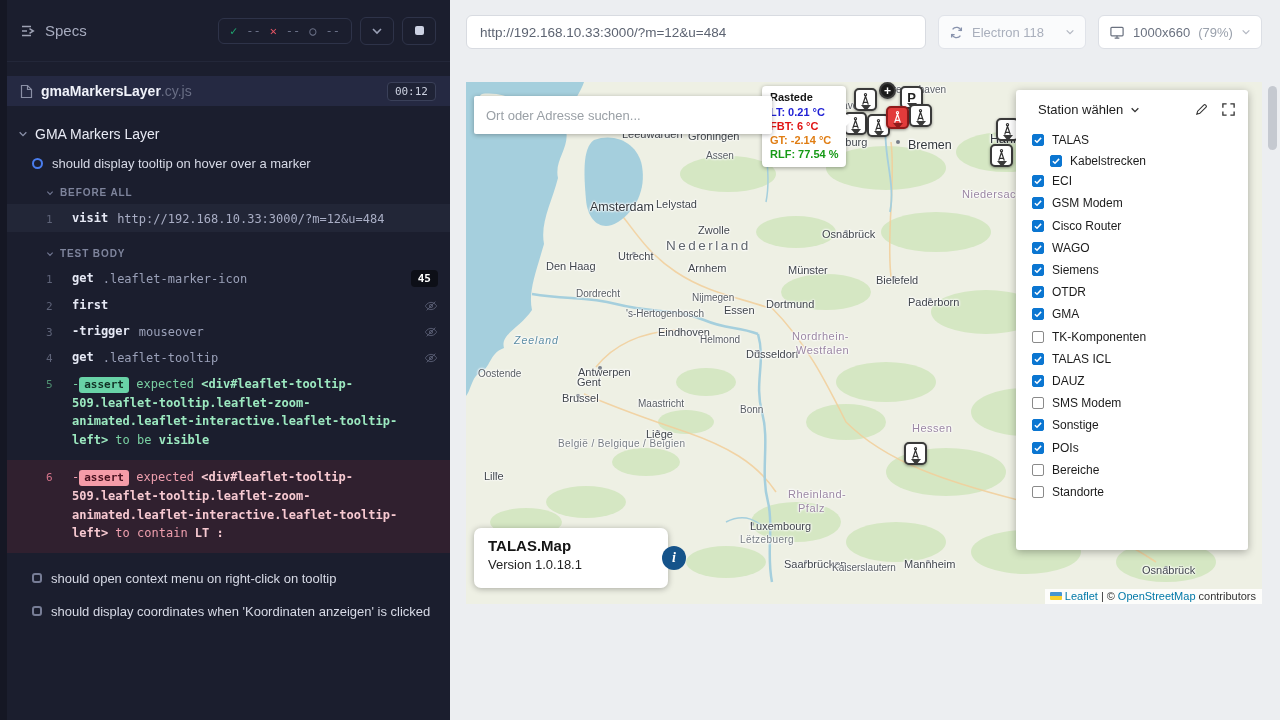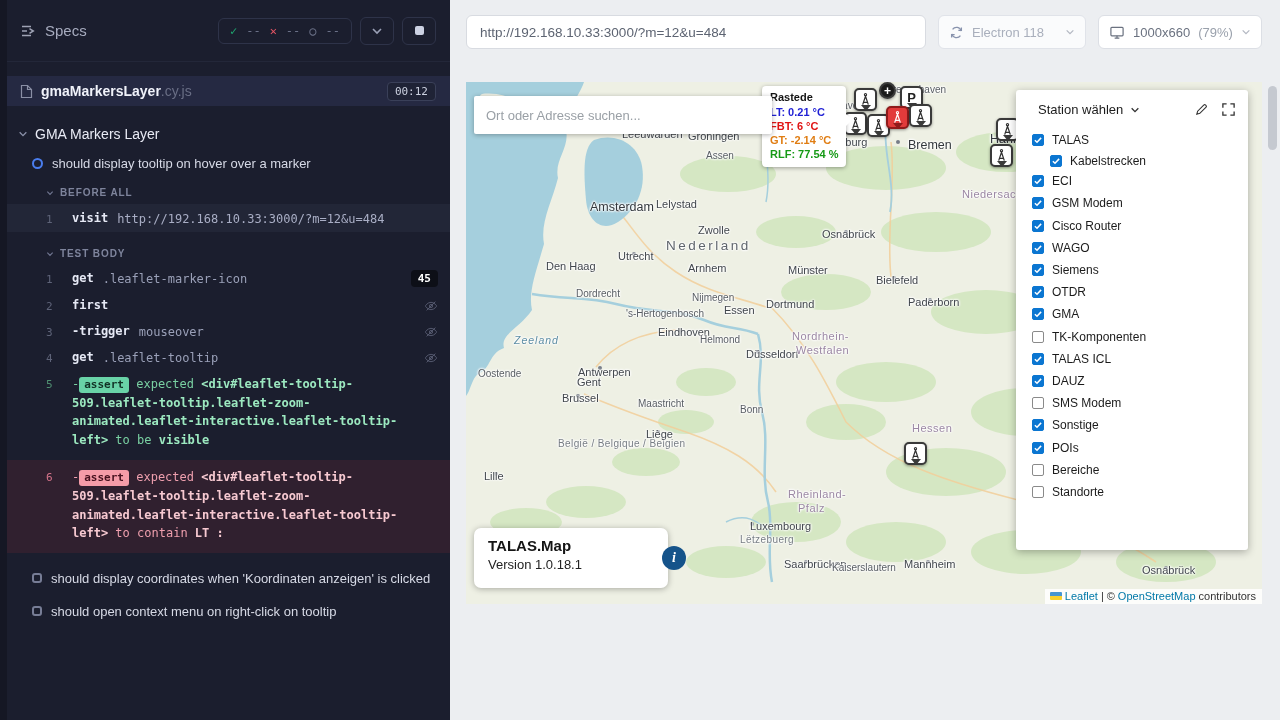--- a/index.html
+++ b/index.html
@@ -255,25 +255,25 @@
       <span>-</span><span class="badge">assert</span>
       <span>expected</span>
       <span class="a-el">&lt;div#leaflet-tooltip-509.leaflet-tooltip.leaflet-zoom-animated.leaflet-interactive.leaflet-tooltip-left&gt;</span>
       <span>to contain</span>
       <span class="a-b">LT :</span>
     </div>
   </div>
 
   <div class="ptest">
     <span class="sq-ic"></span>
-    <span class="ptest-title">should display coordinates when 'Koordinaten anzeigen' is clicked</span>
+    <span class="ptest-title">should open context menu on right-click on tooltip</span>
   </div>
   <div class="ptest">
     <span class="sq-ic"></span>
-    <span class="ptest-title">should open context menu on right-click on tooltip</span>
+    <span class="ptest-title">should display coordinates when 'Koordinaten anzeigen' is clicked</span>
   </div>
 </div>
 
 <div class="right">
   <div class="topbar">
     <div class="urlbar">
         <span>http://192.168.10.33:3000/?m=12&amp;u=484</span>
       </div>
     <div class="select browser">
       <span>

